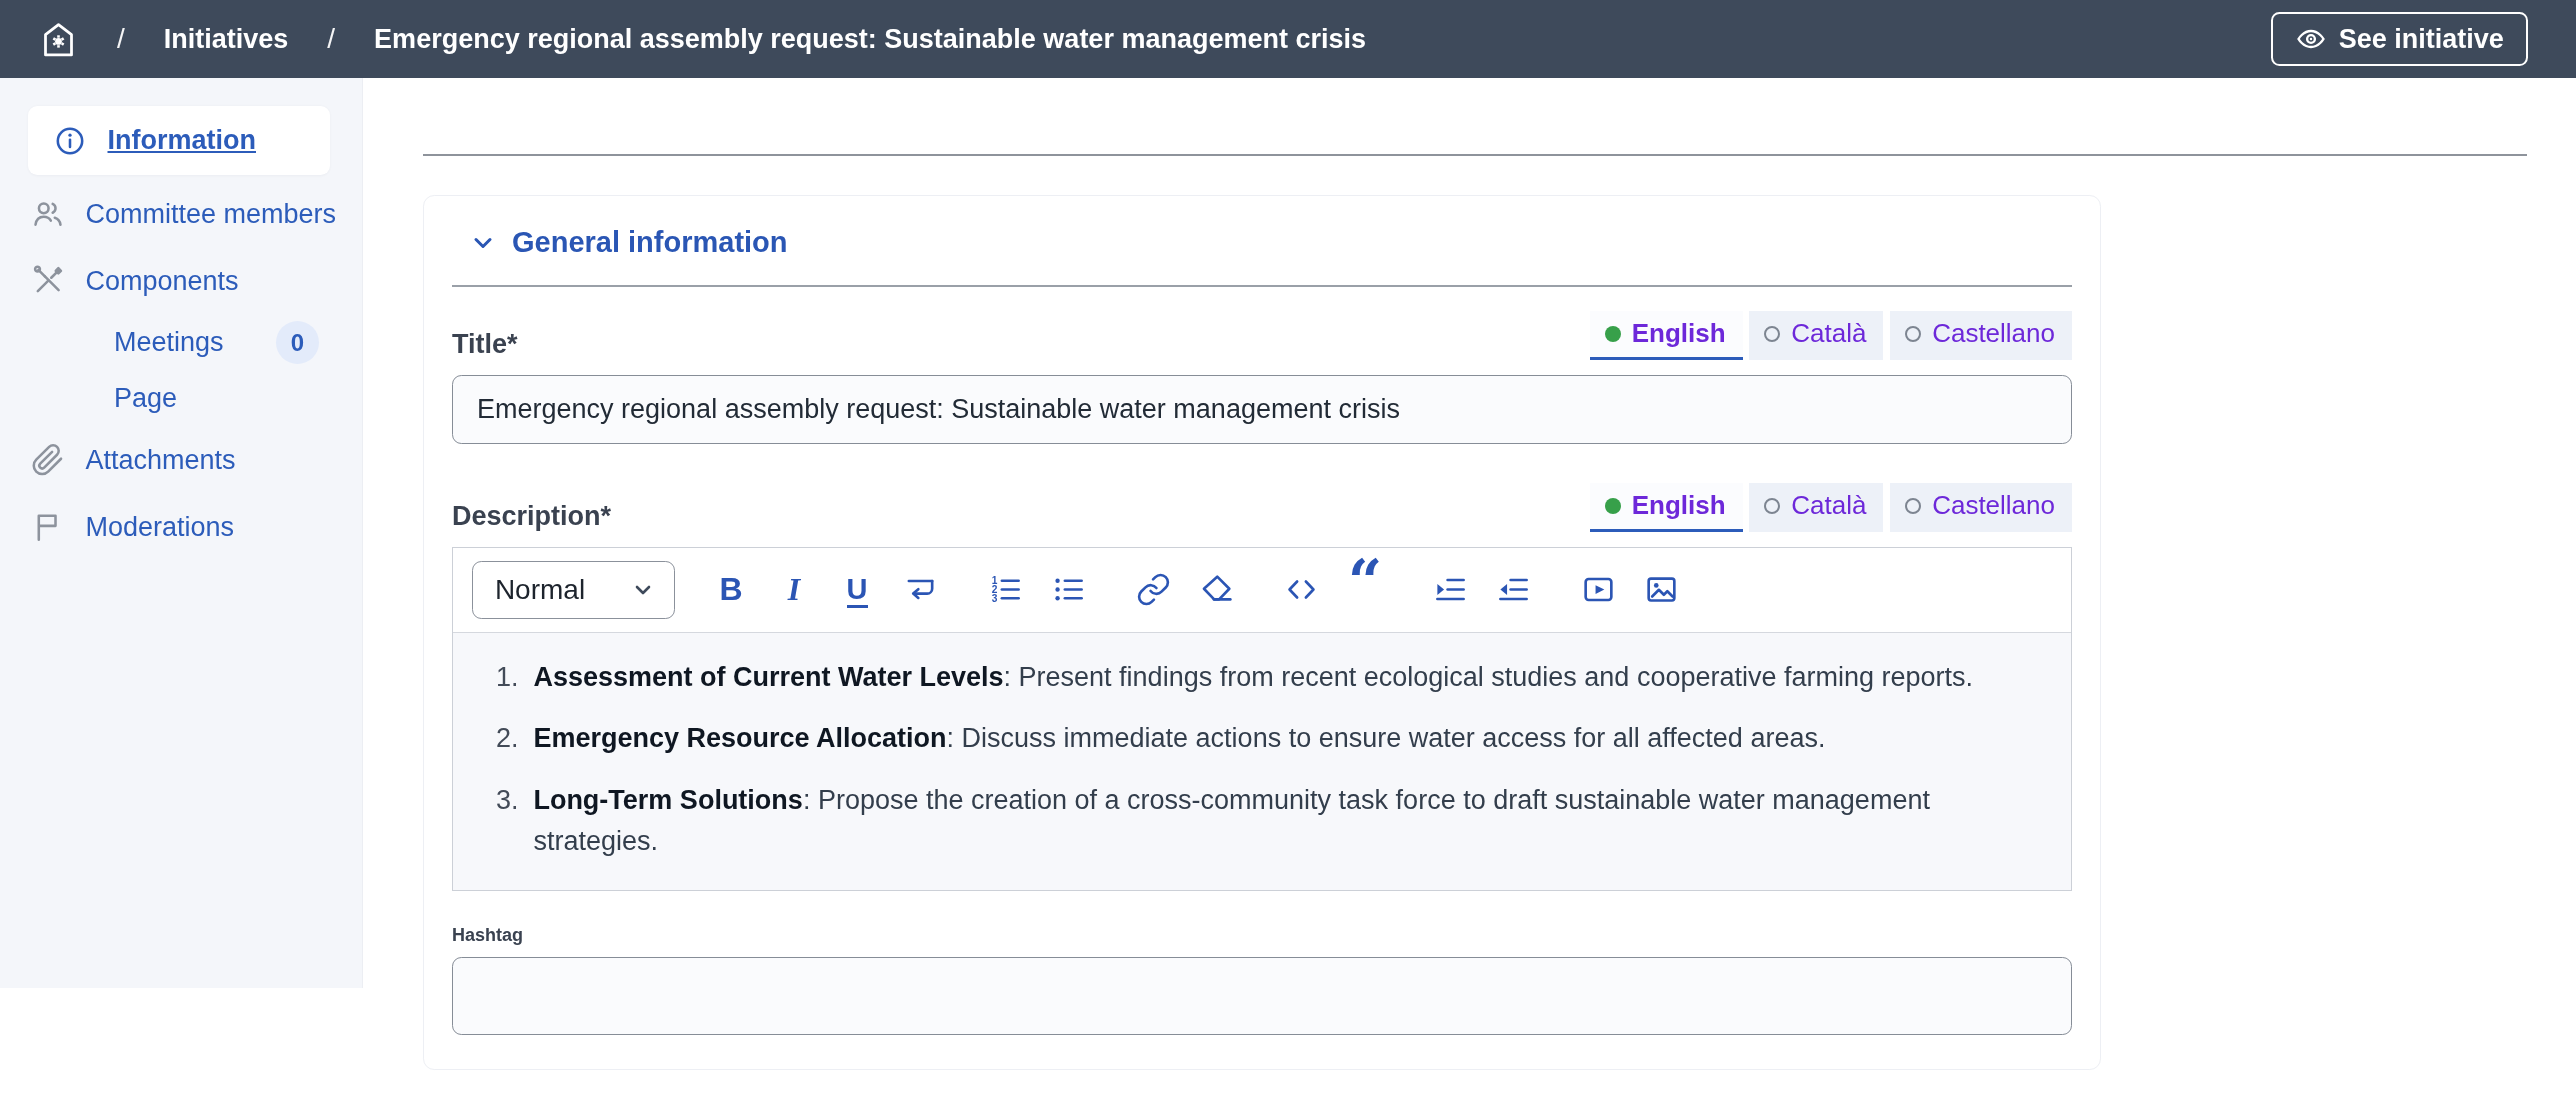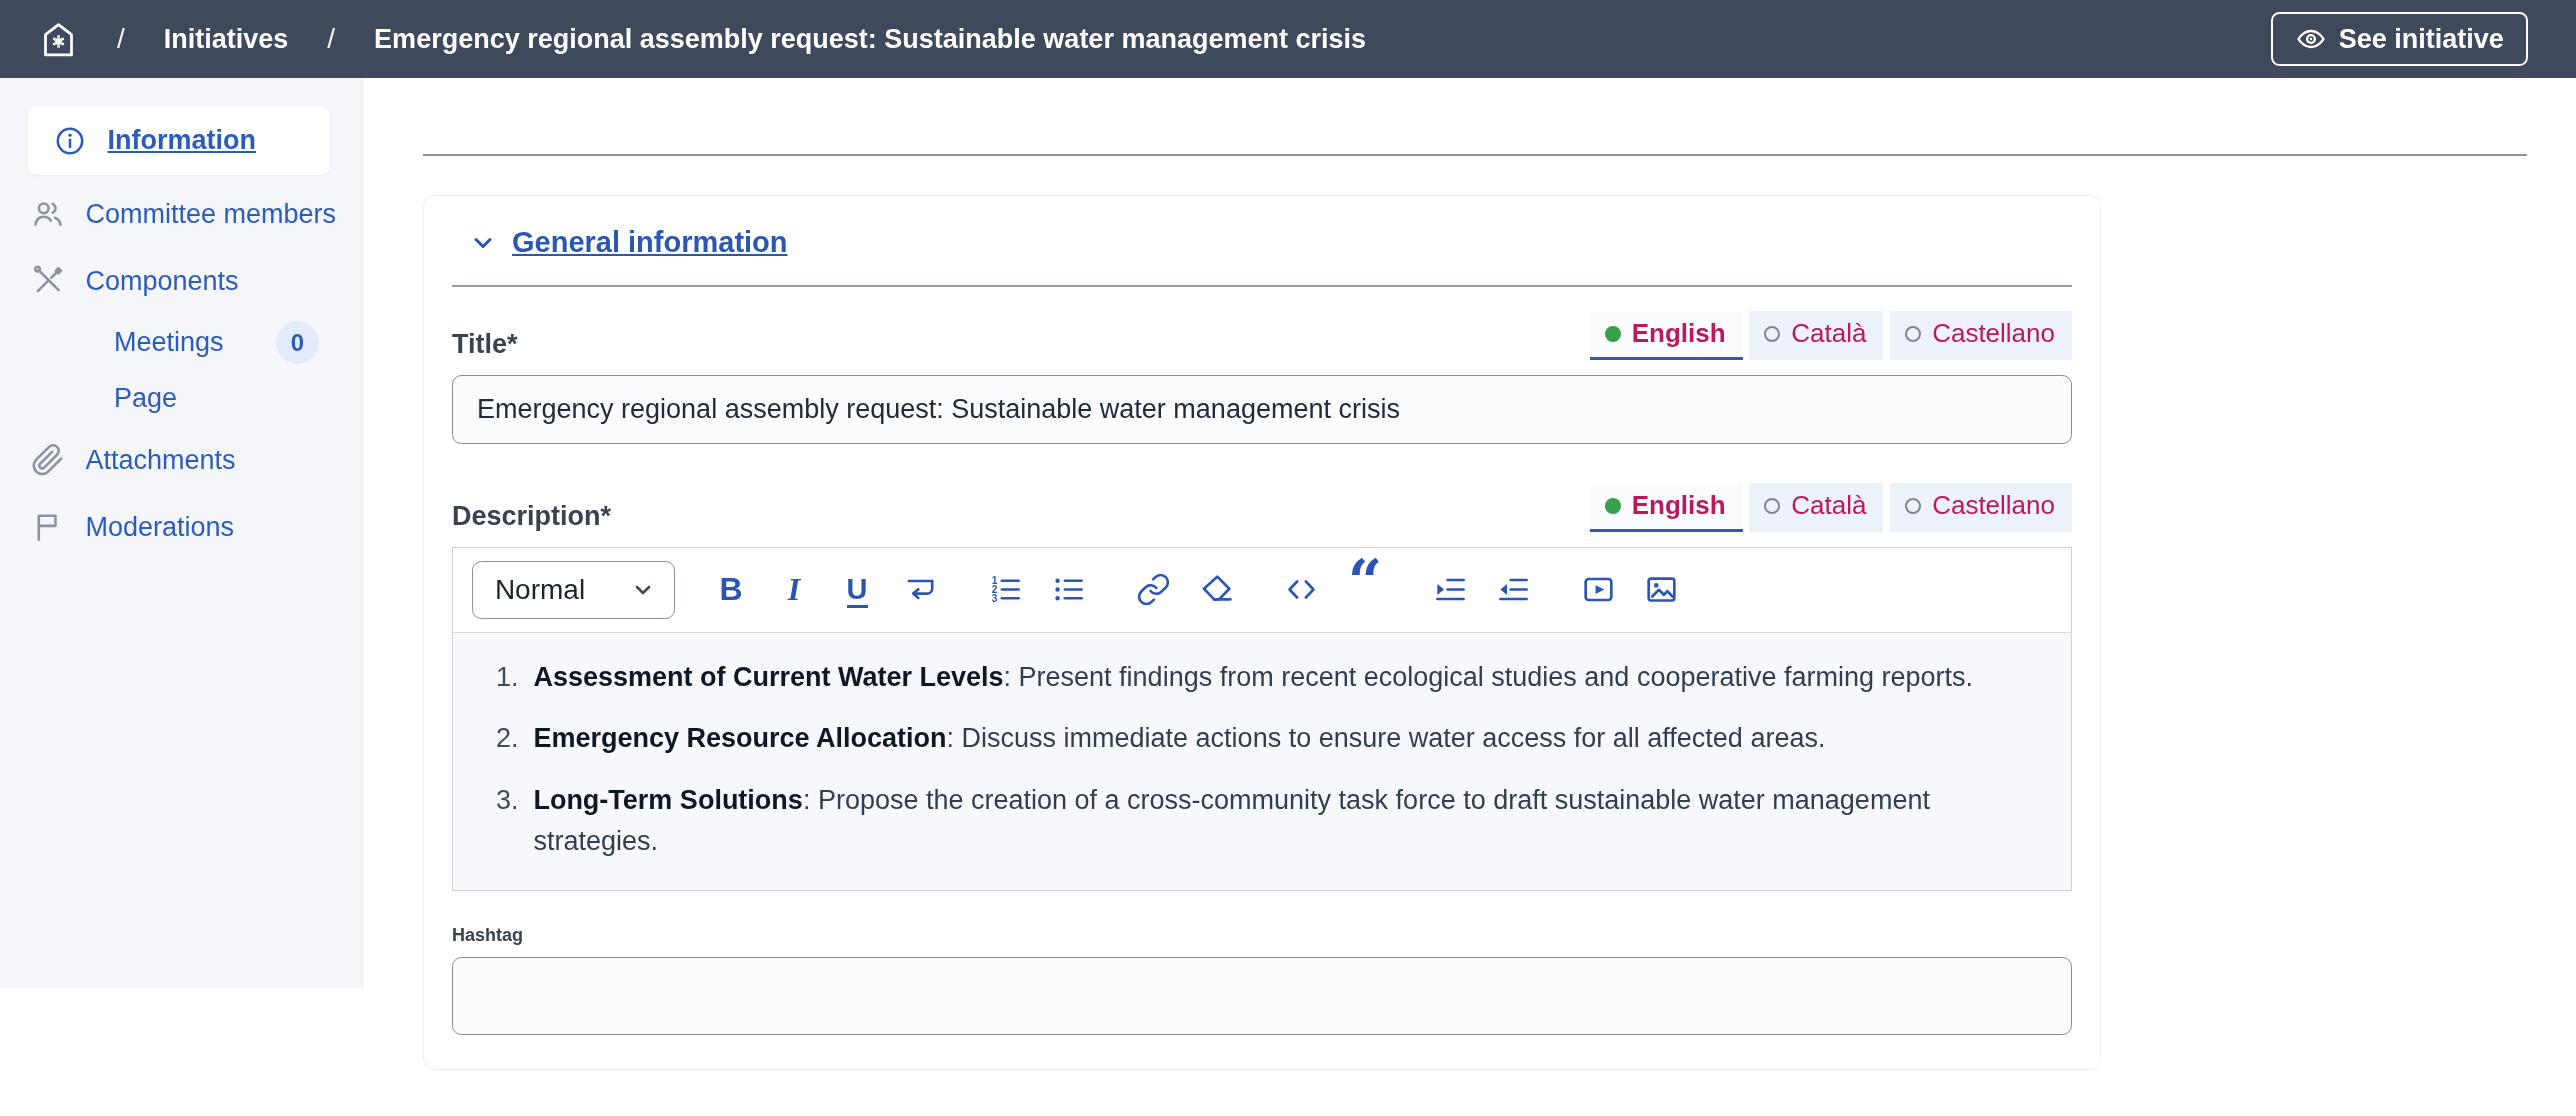--- a/index.html
+++ b/index.html
@@ -59,34 +59,34 @@
 
   
   .card {
     margin-top:39px; width:1678px;
     border:1.9px solid #edeff4; border-radius:11.2px;
     padding:30px 28px 34px;
     background:#fff;
   }
   .section-head {
     display:flex; align-items:center; gap:15px;
-    padding-left:17px; color:#2a56b4; font-size:29px; font-weight:700; cursor:pointer;text-decoration:underline;
+    padding-left:17px; color:#2a56b4; font-size:29px; font-weight:700; cursor:pointer;
   }
   .section-head .chev { color:#2a56b4; }
   .section-divider { border:none; border-top:2.8px solid #9aa0a8; margin:26px 0 0; }
 
   .field-row { display:flex; justify-content:space-between; align-items:flex-end; margin-top:24px; }
   .field-row.mt-lg { margin-top:39px; }
   .field-label { font-size:27px; font-weight:700; color:#3a4250; }
 
   .lang-tabs { display:flex; gap:6.5px; }
   .lang-tab {
     display:flex; align-items:center; gap:11.2px;
     padding:7.4px 17px 7.4px 15px; background:#edf1f8;
-    color:#be185d; font-size:26px; border:none; font-family:inherit; cursor:pointer;
+    color:#6d28d9; font-size:26px; border:none; font-family:inherit; cursor:pointer;
     border-bottom:3.7px solid transparent;
   }
   .lang-tab.active { background:#fbfcfe; font-weight:700; border-bottom-color:#2c5cba; }
   .dot { width:16px; height:16px; border-radius:50%; flex-shrink:0; }
   .dot.complete { background:#37a04a; }
   .dot.empty { width:16px; height:16px; border:2.3px solid #7d8591; background:transparent; }
 
   .text-input {
     display:block; margin-top:15px; width:100%; height:69px;
     border:1.9px solid #868d97; border-radius:9.3px; background:#fafbfd;

